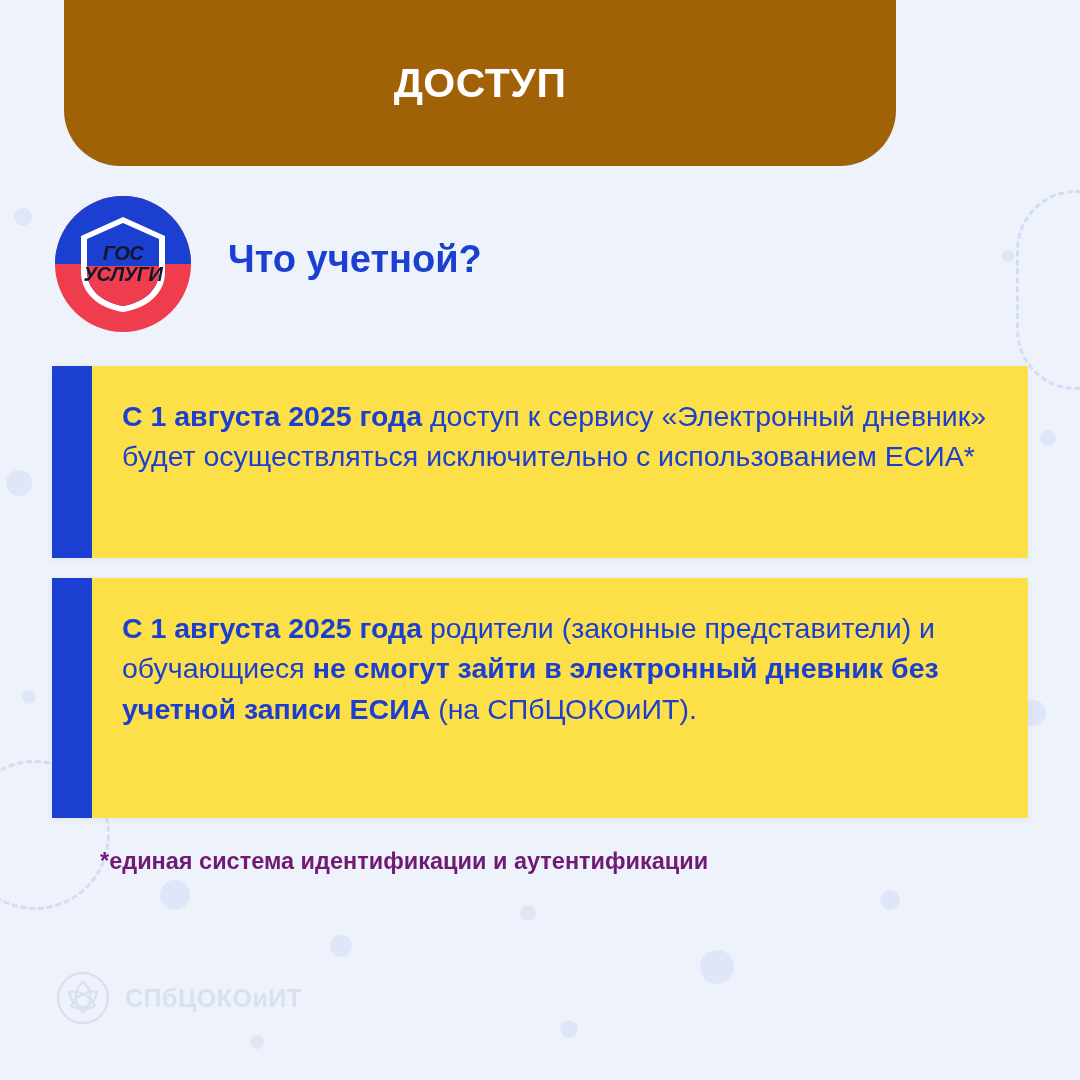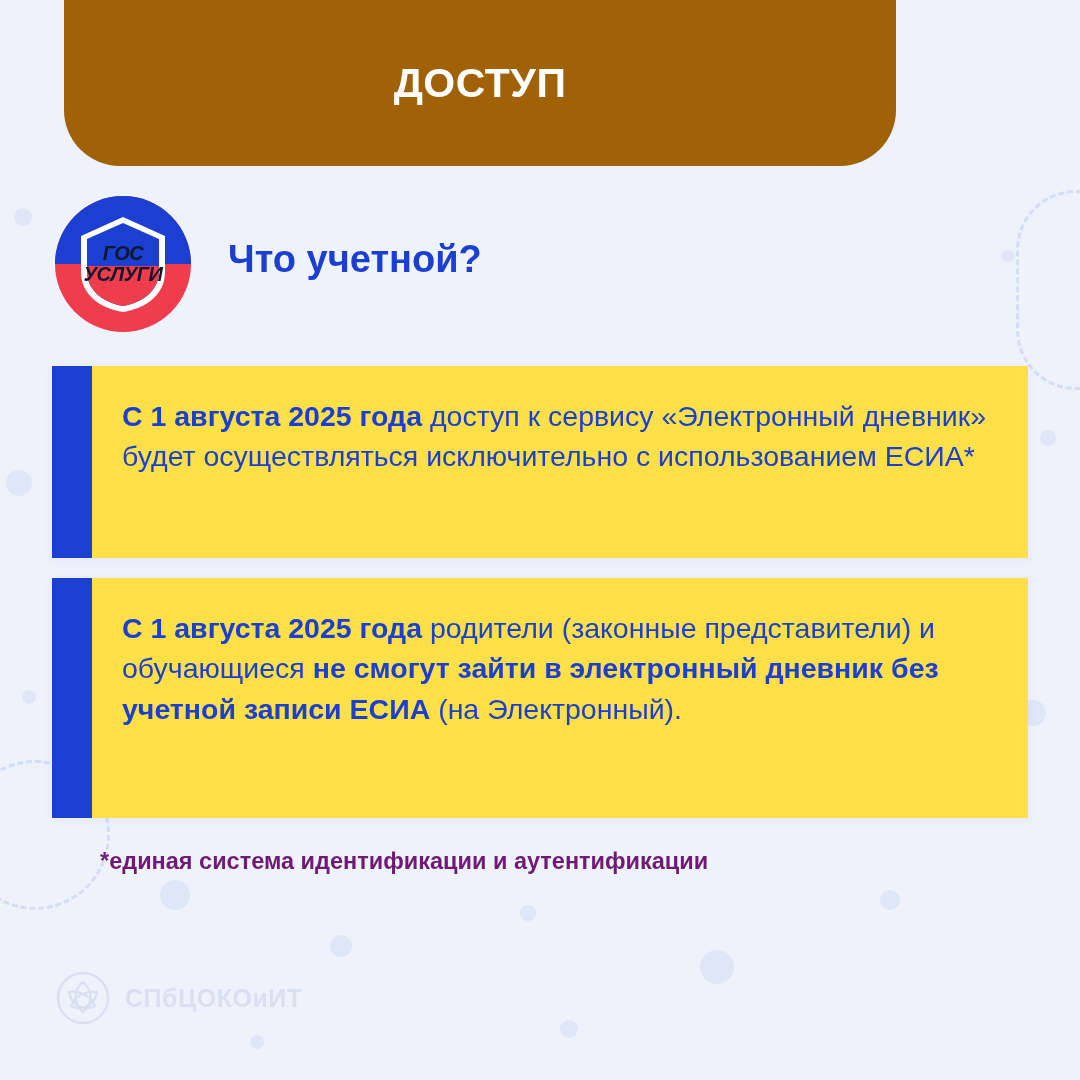--- a/index.html
+++ b/index.html
@@ -214,21 +214,21 @@
 <section class="card" id="card-1">
   <div class="card-bar"></div>
   <div class="card-body">
     <b>С 1 августа 2025 года</b><span> доступ к сервису «Электронный дневник» будет осуществляться исключительно с использованием ЕСИА*</span>
   </div>
 </section>
 
 <section class="card" id="card-2">
   <div class="card-bar"></div>
   <div class="card-body">
-    <b>С 1 августа 2025 года</b><span> родители (законные представители) и обучающиеся </span><b>не смогут зайти в электронный дневник без учетной записи ЕСИА</b><span> (на Электронный).</span>
+    <b>С 1 августа 2025 года</b><span> родители (законные представители) и обучающиеся </span><b>не смогут зайти в электронный дневник без учетной записи ЕСИА</b><span> (на СПбЦОКОиИТ).</span>
   </div>
 </section>
 
 <p class="footnote">*единая система идентификации и аутентификации</p>
 
 <div class="brand">
   <svg class="brand-mark" viewBox="0 0 56 56">
     <g fill="none" stroke="#c9d3ea" stroke-width="2.4">
       <circle cx="28" cy="28" r="25"></circle>
       <path d="M28 12 C38 20 38 34 28 42 C18 34 18 20 28 12 Z"></path>

